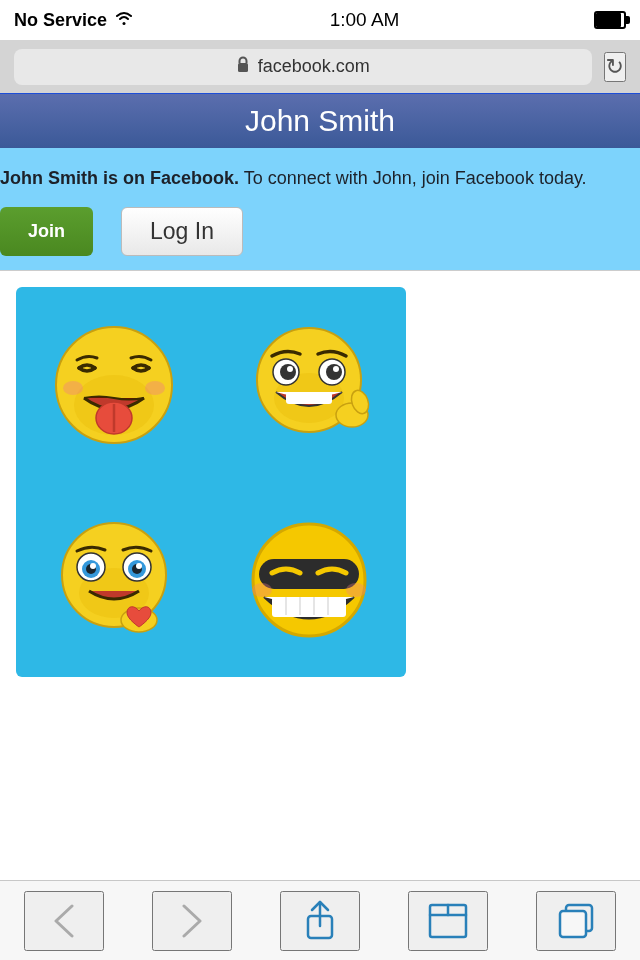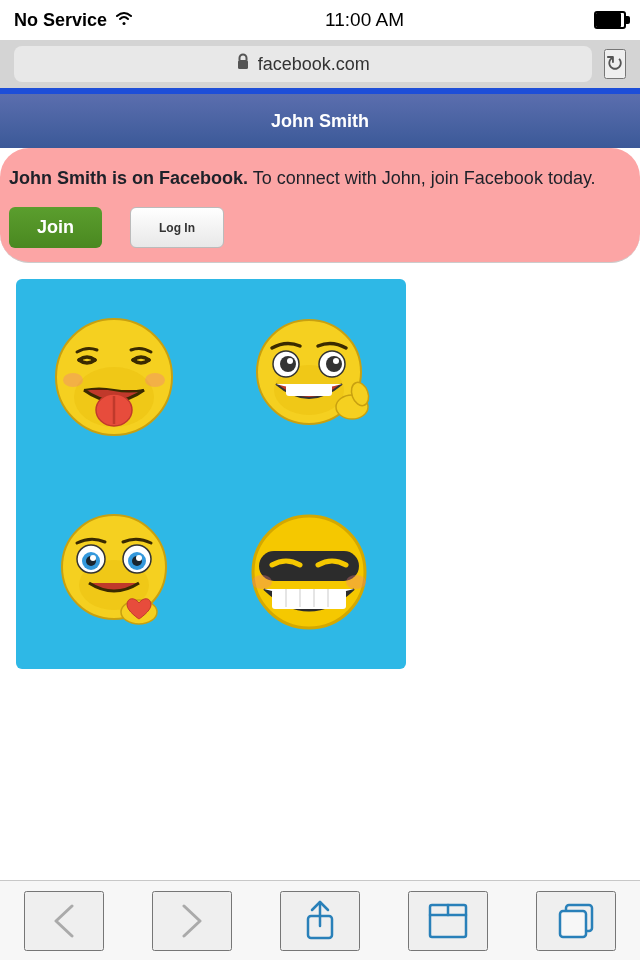--- a/index.html
+++ b/index.html
@@ -14,51 +14,51 @@
     .status-left { display: flex; align-items: center; gap: 6px; text-align: right; }
     .status-center { font-size: 19px; font-weight: 500; }
     .status-right { display: flex; align-items: center; gap: 4px; }
     .battery-icon { width: 32px; height: 18px; border: 2px solid #000; border-radius: 3px; position: relative; display: inline-block; }
     .battery-icon::after { content: ''; position: absolute; right: -6px; top: 50%; transform: translateY(-50%); width: 4px; height: 8px; background: #000; border-radius: 0 2px 2px 0; }
     .battery-fill { background: #000; height: 100%; width: 90%; border-radius: 1px; }
 
     
     .url-bar {
       background: #d4d4d4; height: 54px; display: flex; align-items: center;
-      justify-content: space-between; padding: 0 14px; border-bottom: 6px solid #1d4ed8;
+      justify-content: space-between; padding: 0 14px; border-bottom: 1px solid #1d4ed8;
     }
     .url-field {
       flex: 1; background: #e8e8e8; border-radius: 8px; height: 36px;
       display: flex; align-items: center; justify-content: center; gap: 8px;
       font-size: 18px; color: #333;
     }
     .reload-btn { font-size: 22px; color: #555; margin-left: 12px; }
 
     
     .fb-header {
       background: linear-gradient(to bottom, #5b6eae, #3b5998);
       height: 54px; display: flex; align-items: center; justify-content: center;
     }
-    .fb-header-title { color: #fff; font-size: 18px; font-weight: bold; }
+    .fb-header-title { color: #fff; font-size: 30px; font-weight: normal; }
 
     
     .fb-promo {
-      background: #fca5a5; padding: 18px 16px 14px 9px; border-bottom: 1px solid #ccc; border-radius: 29px;
+      background: #7dd3fc; padding: 18px 16px 14px 0; border-bottom: 1px solid #ccc;
     }
     .fb-promo-text { font-size: 18px; color: #1d2129; line-height: 1.4; margin-bottom: 16px; }
     .fb-promo-text strong { font-weight: bold; }
     .fb-buttons { display: flex; gap: 28px; }
     .btn-join {
       background: linear-gradient(to bottom, #5b9e2e, #4a8820);
       color: #fff; font-size: 18px; font-weight: bold;
       padding: 10px 28px; border: none; border-radius: 6px; cursor: pointer;
     }
     .btn-login {
       background: linear-gradient(to bottom, #fff, #e8e8e8);
-      color: #333; font-size: 12px; font-weight: 700;
+      color: #333; font-size: 23px; font-weight: 400;
       padding: 10px 28px; border: 1px solid #bbb; border-radius: 6px; cursor: pointer;
     }
 
     
     .emoji-section { padding: 16px; background: #fff; }
     .emoji-container {
       width: 390px; height: 390px; background: #2eb8e6;
       border-radius: 6px; overflow: hidden;
       display: grid; grid-template-columns: 1fr 1fr; grid-template-rows: 1fr 1fr;
     }
@@ -87,21 +87,21 @@
   <div class="status-left">
     <span>No Service</span>
     <span>
       <svg width="22" height="16" viewBox="0 0 22 16">
         <path d="M11 12 A1.5 1.5 0 1 1 11 15 A1.5 1.5 0 1 1 11 12 Z" fill="#000"></path>
         <path d="M7 9 Q11 5 15 9" stroke="#000" stroke-width="2" fill="none" stroke-linecap="round"></path>
         <path d="M4 6 Q11 0 18 6" stroke="#000" stroke-width="2" fill="none" stroke-linecap="round"></path>
       </svg>
     </span>
   </div>
-  <div class="status-center">11:00 AM</div>
+  <div class="status-center">1:00 AM</div>
   <div class="status-right">
     <div class="battery-icon">
       <div class="battery-fill"></div>
     </div>
   </div>
 </div>
 
 <div class="url-bar">
   <div class="url-field">
     <span>

